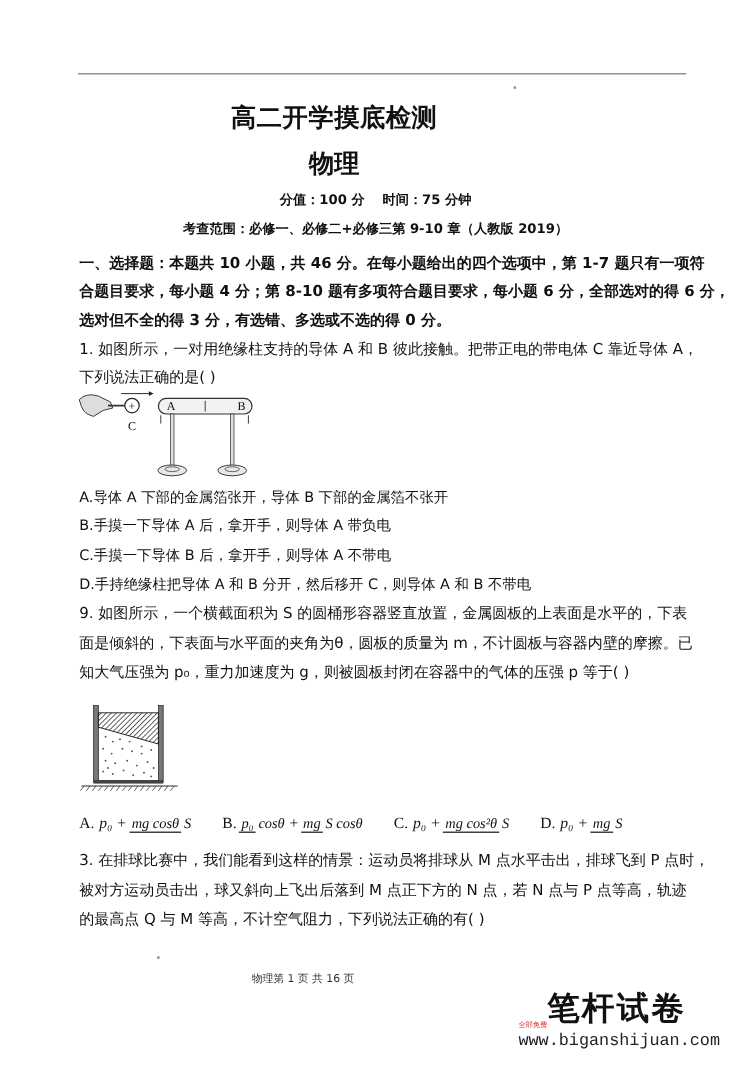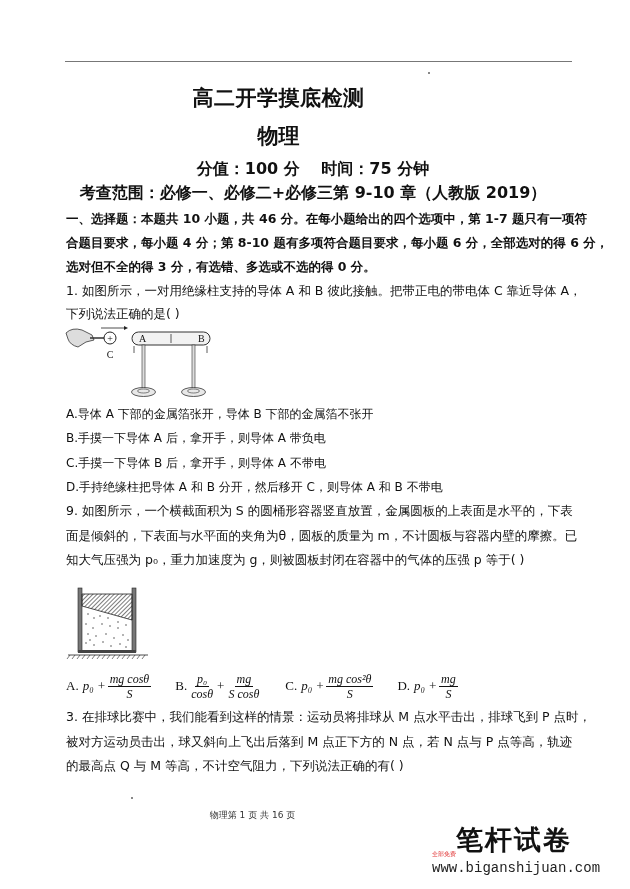--- a/index.html
+++ b/index.html
@@ -4,30 +4,30 @@
   <style>
     * { margin: 0; padding: 0; box-sizing: border-box; }
     html, body { width: 630px; height: 889px; background: #ffffff; overflow: hidden; }
     body { position: relative; font-family: "DejaVu Sans", sans-serif; color: #111; }
     .ital { font-family: "Liberation Serif", serif; font-style: italic; }
     .top-rule { position: absolute; left: 65px; top: 61px; width: 507px; height: 1px; background: #777; }
     .dot { position: absolute; width: 2px; height: 2px; background: #888; }
     .title { position: absolute; left: 0; width: 557px; text-align: center; font-weight: bold; }
     .t1 { top: 84px; font-size: 21px; letter-spacing: 0.5px; }
     .t2 { top: 122px; font-size: 21px; }
-    .meta { position: absolute; left: 0; width: 626px; text-align: center; font-size: 16px; font-weight: bold; }
+    .meta { position: absolute; left: 0; width: 626px; text-align: center; font-size: 11px; font-weight: bold; }
     .m1 { top: 159px; }
     .m2 { top: 183px; }
     .line { position: absolute; left: 66px; font-size: 12.5px; white-space: nowrap; line-height: 16px; }
     .bold { font-weight: bold; }
     .opt { position: absolute; left: 66px; font-size: 12px; white-space: nowrap; }
     .fig { position: absolute; }
     .formula-row { position: absolute; top: 668px; left: 66px; height: 36px; display: flex; align-items: center; font-family: "Liberation Serif", serif; font-size: 13px; }
     .formula { display: flex; align-items: center; margin-right: 22px; }
-    .frac { display: inline-flex; flex-direction: column; align-items: center; margin: 0 2px; font-style: italic; font-size: 12px; }
+    .frac { display: inline-flex; flex-direction: row; align-items: center; margin: 0 2px; font-style: italic; font-size: 12px; }
     .frac .num { border-bottom: 1px solid #111; padding: 0 2px; line-height: 14px; }
     .frac .den { padding: 0 2px; line-height: 14px; }
     .footer { position: absolute; top: 809px; left: 0; width: 505px; text-align: center; font-size: 9px; color: #333; }
     .wm { position: absolute; left: 432px; top: 822px; }
     .wm-title { position: absolute; left: 24px; top: 0; font-size: 27px; font-weight: bold; color: #111; letter-spacing: 2px; white-space: nowrap; text-align: center; }
     .wm-tag { position: absolute; left: 0; top: 28px; font-size: 6px; color: #e03030; white-space: nowrap; }
     .wm-url { position: absolute; left: 0; top: 38px; font-family: "Liberation Mono", "DejaVu Sans Mono", monospace; font-size: 14px; color: #222; white-space: nowrap; }
   </style>
 </head>
 <body>

